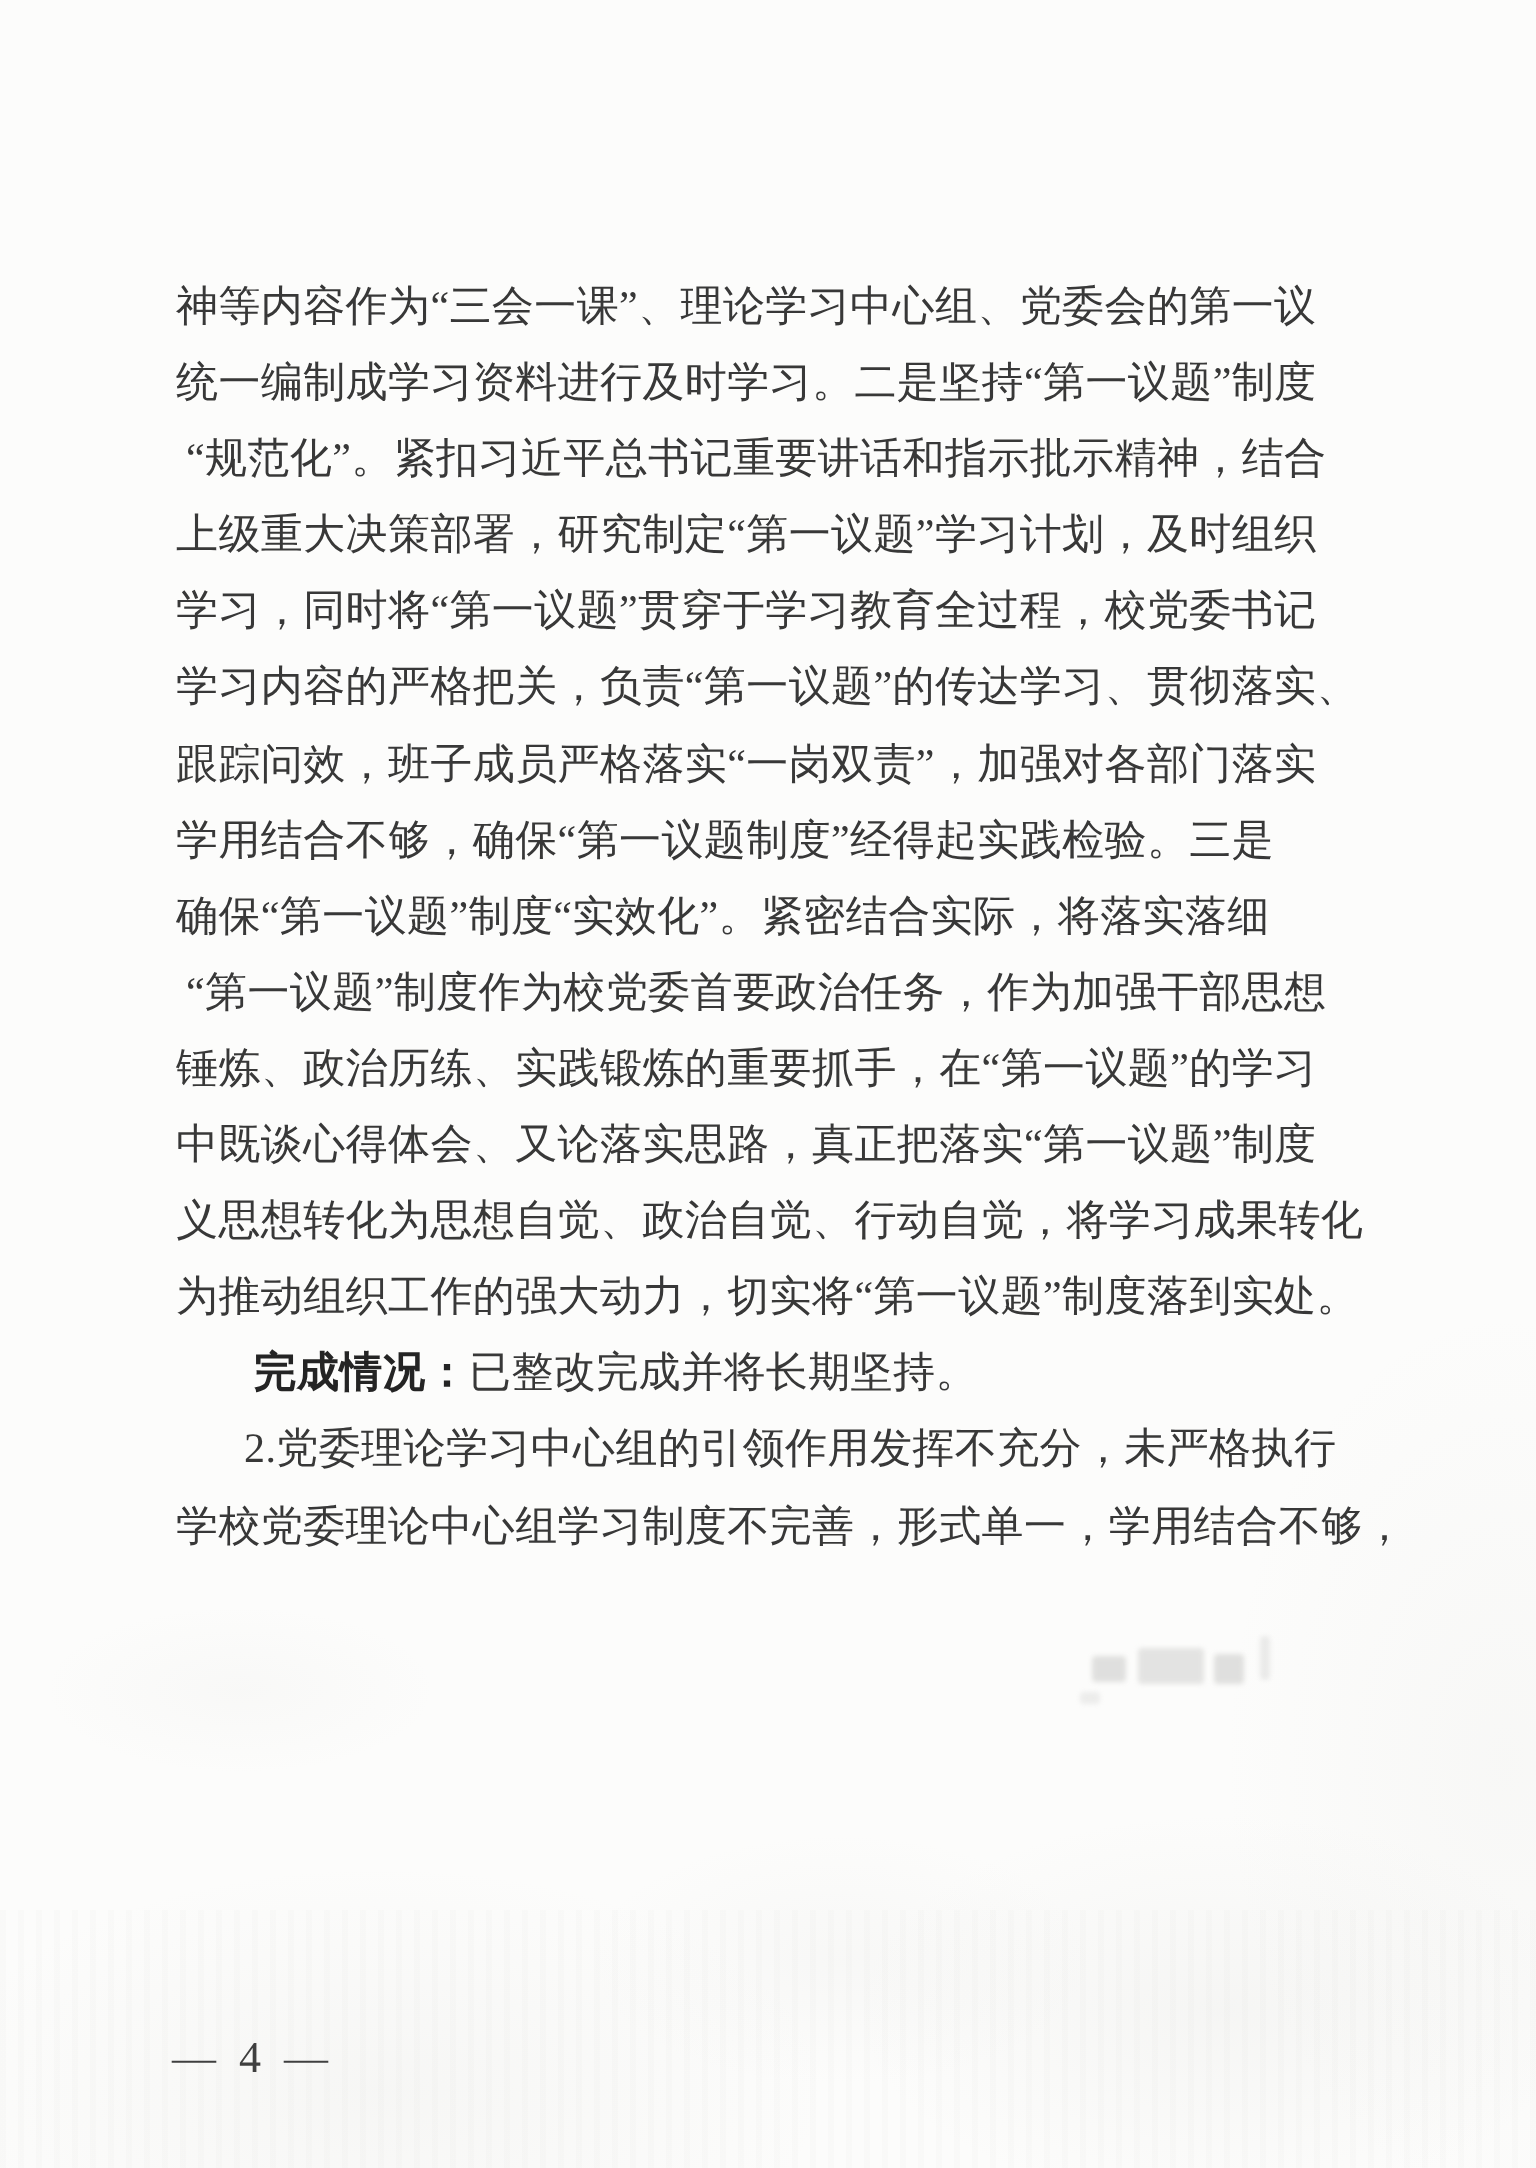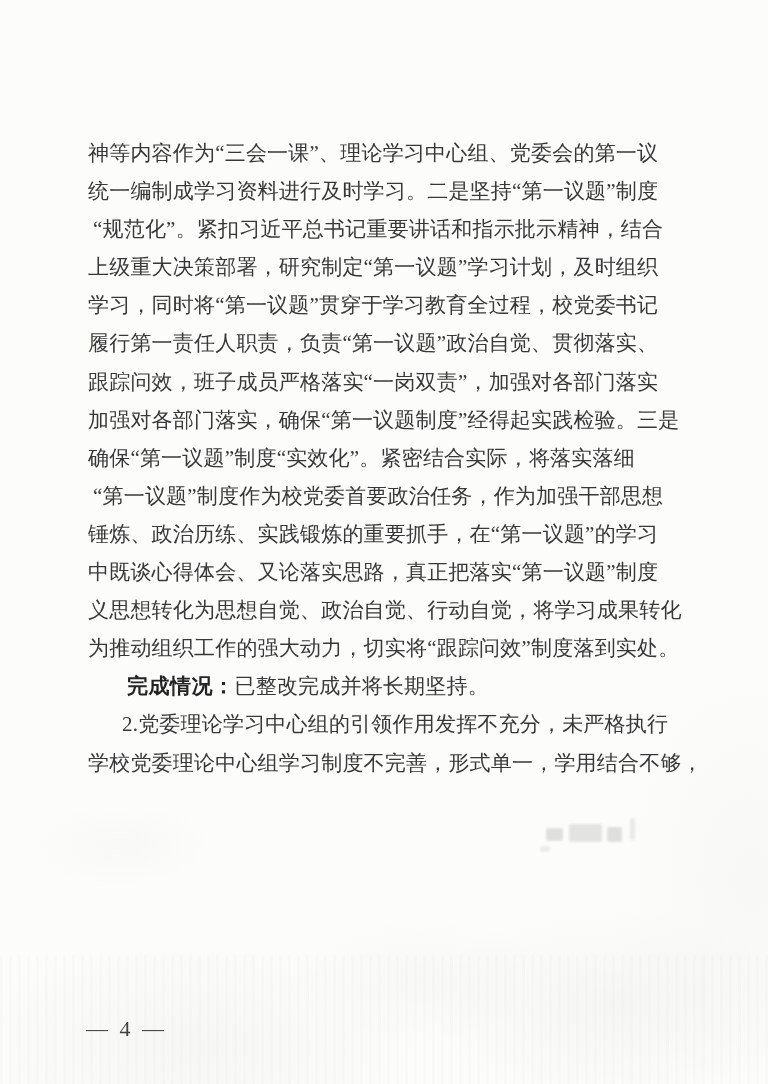--- a/index.html
+++ b/index.html
@@ -92,29 +92,29 @@
 
   <div class="scan-noise"></div>
   <div class="scan-stripes"></div>
 
   <div class="textblock">
     <div class="line">神等内容作为“三会一课”、理论学习中心组、党委会的第一议</div>
     <div class="line">统一编制成学习资料进行及时学习。二是坚持“第一议题”制度</div>
     <div class="line quote-start">“规范化”。紧扣习近平总书记重要讲话和指示批示精神，结合</div>
     <div class="line">上级重大决策部署，研究制定“第一议题”学习计划，及时组织</div>
     <div class="line">学习，同时将“第一议题”贯穿于学习教育全过程，校党委书记</div>
-    <div class="line">履行第一责任人职责，负责“第一议题”政治自觉、贯彻落实、</div>
+    <div class="line">学习内容的严格把关，负责“第一议题”的传达学习、贯彻落实、</div>
     <div class="line">跟踪问效，班子成员严格落实“一岗双责”，加强对各部门落实</div>
-    <div class="line">加强对各部门落实，确保“第一议题制度”经得起实践检验。三是</div>
+    <div class="line">学用结合不够，确保“第一议题制度”经得起实践检验。三是</div>
     <div class="line">确保“第一议题”制度“实效化”。紧密结合实际，将落实落细</div>
     <div class="line quote-start">“第一议题”制度作为校党委首要政治任务，作为加强干部思想</div>
     <div class="line">锤炼、政治历练、实践锻炼的重要抓手，在“第一议题”的学习</div>
     <div class="line">中既谈心得体会、又论落实思路，真正把落实“第一议题”制度</div>
     <div class="line">义思想转化为思想自觉、政治自觉、行动自觉，将学习成果转化</div>
-    <div class="line">为推动组织工作的强大动力，切实将“跟踪问效”制度落到实处。</div>
+    <div class="line">为推动组织工作的强大动力，切实将“第一议题”制度落到实处。</div>
     <div class="line indent-para">
       <span class="bold-label">完成情况：</span><span>已整改完成并将长期坚持。</span>
     </div>
     <div class="line indent-num">2.党委理论学习中心组的引领作用发挥不充分，未严格执行</div>
     <div class="line">学校党委理论中心组学习制度不完善，形式单一，学用结合不够，</div>
   </div>
 
   <div class="bleed b1"></div>
   <div class="bleed b2"></div>
   <div class="bleed b3"></div>

